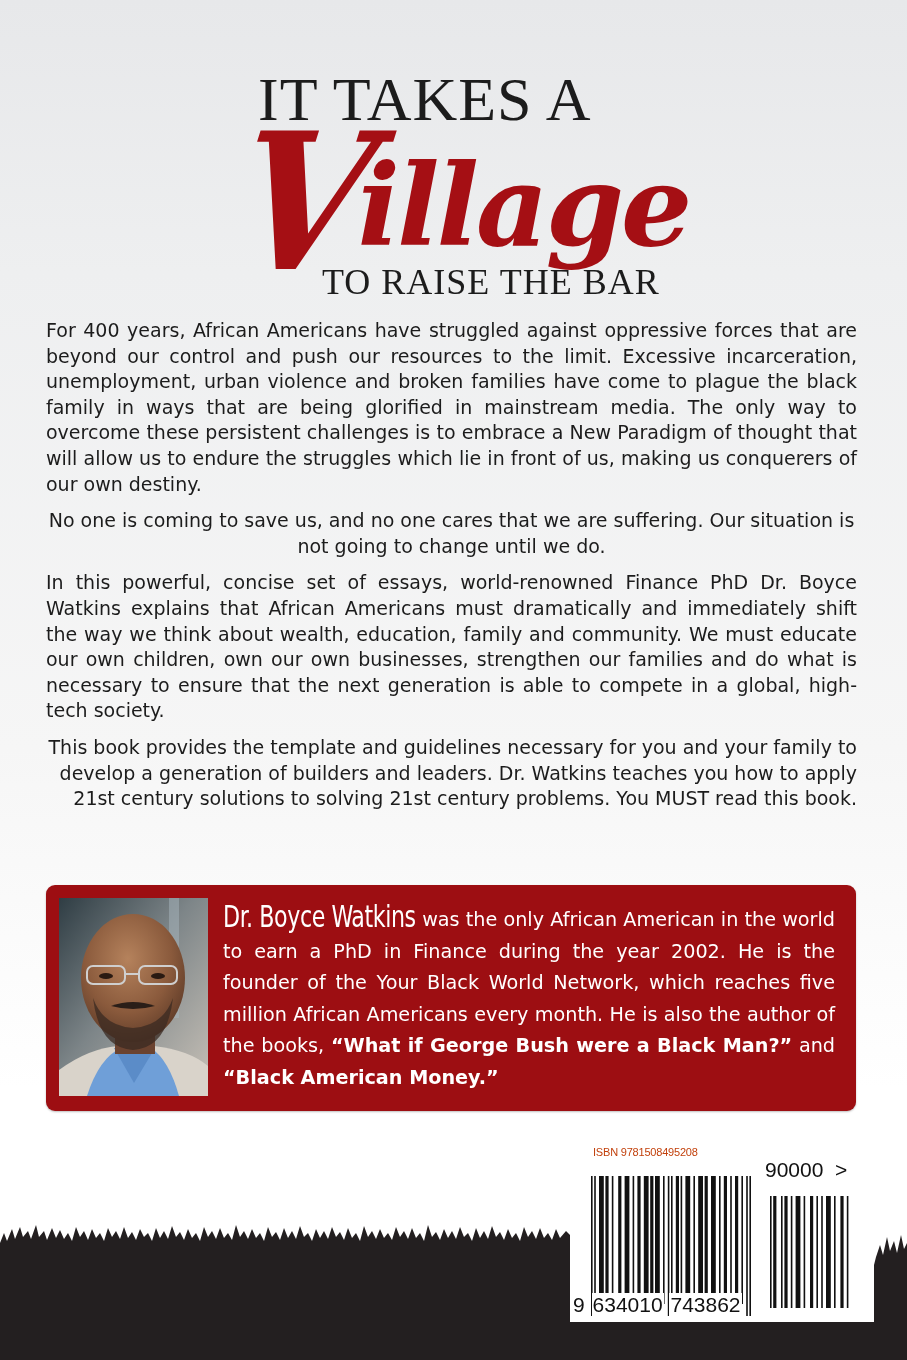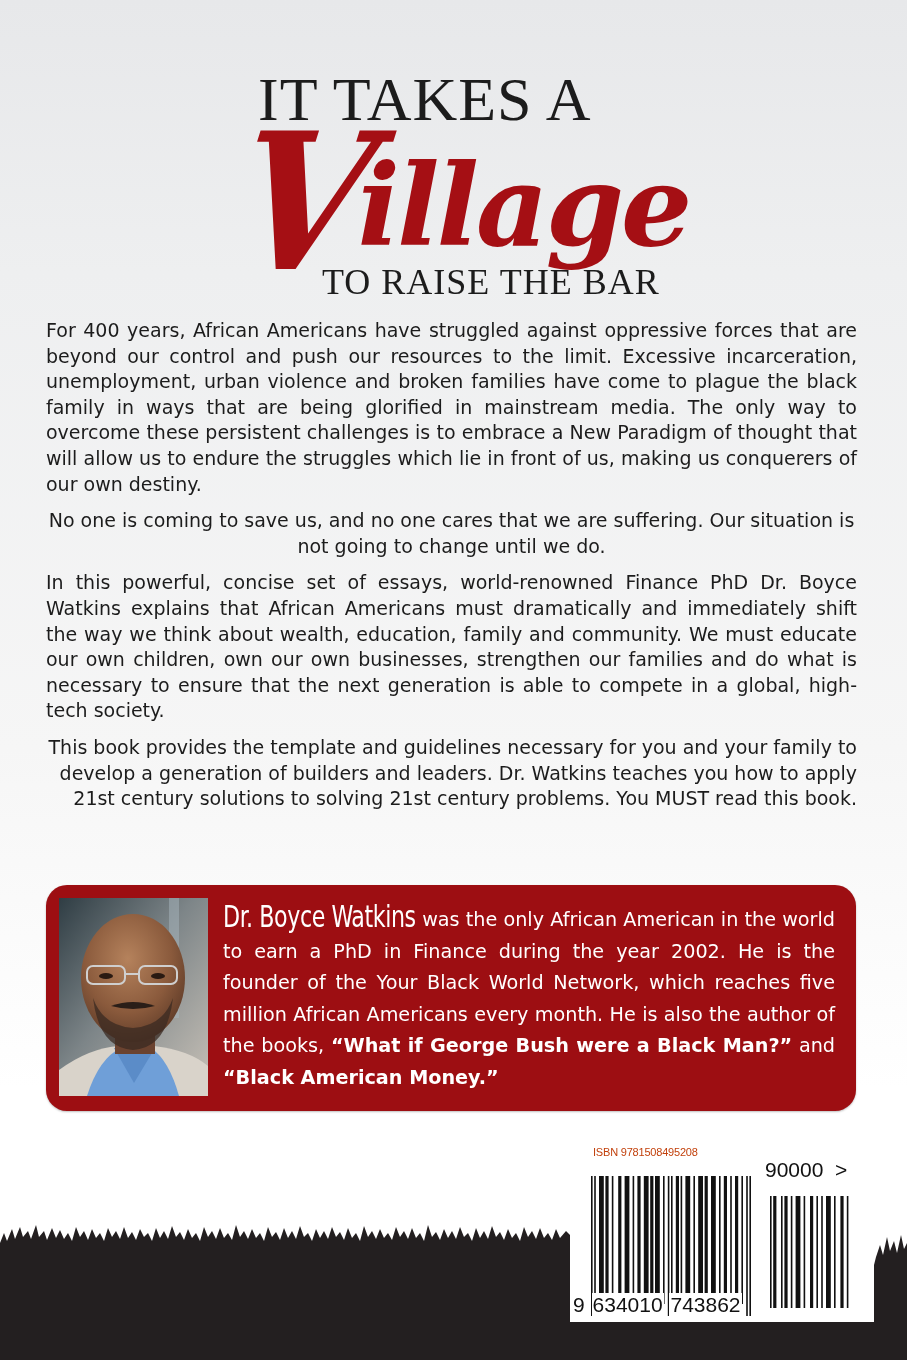--- a/index.html
+++ b/index.html
@@ -49,21 +49,21 @@
       font-family: "DejaVu Sans", sans-serif;
       font-size: 19px; line-height: 25.6px; color: #1c1c1c;
       text-align: justify;
     }
     .body-copy p { margin-bottom: 11px; }
     .body-copy p.last { text-align: right; }
 
     
     .author-box {
       position: absolute; left: 46px; top: 885px; width: 810px; height: 226px;
-      background: #9d0e12; border-radius: 21px;
+      background: #9d0e12; border-radius: 9px;
       box-shadow: 0 1px 2px rgba(0,0,0,0.25);
     }
     .author-photo {
       position: absolute; left: 13px; top: 13px; width: 149px; height: 198px;
       overflow: hidden;
       background: linear-gradient(135deg, #3a4a52 0%, #6a7378 30%, #8b8f90 55%, #c8c4bc 100%);
     }
     .author-photo svg { width: 100%; height: 100%; display: block; }
     .author-text {
       position: absolute; left: 177px; top: 16px; width: 612px;

